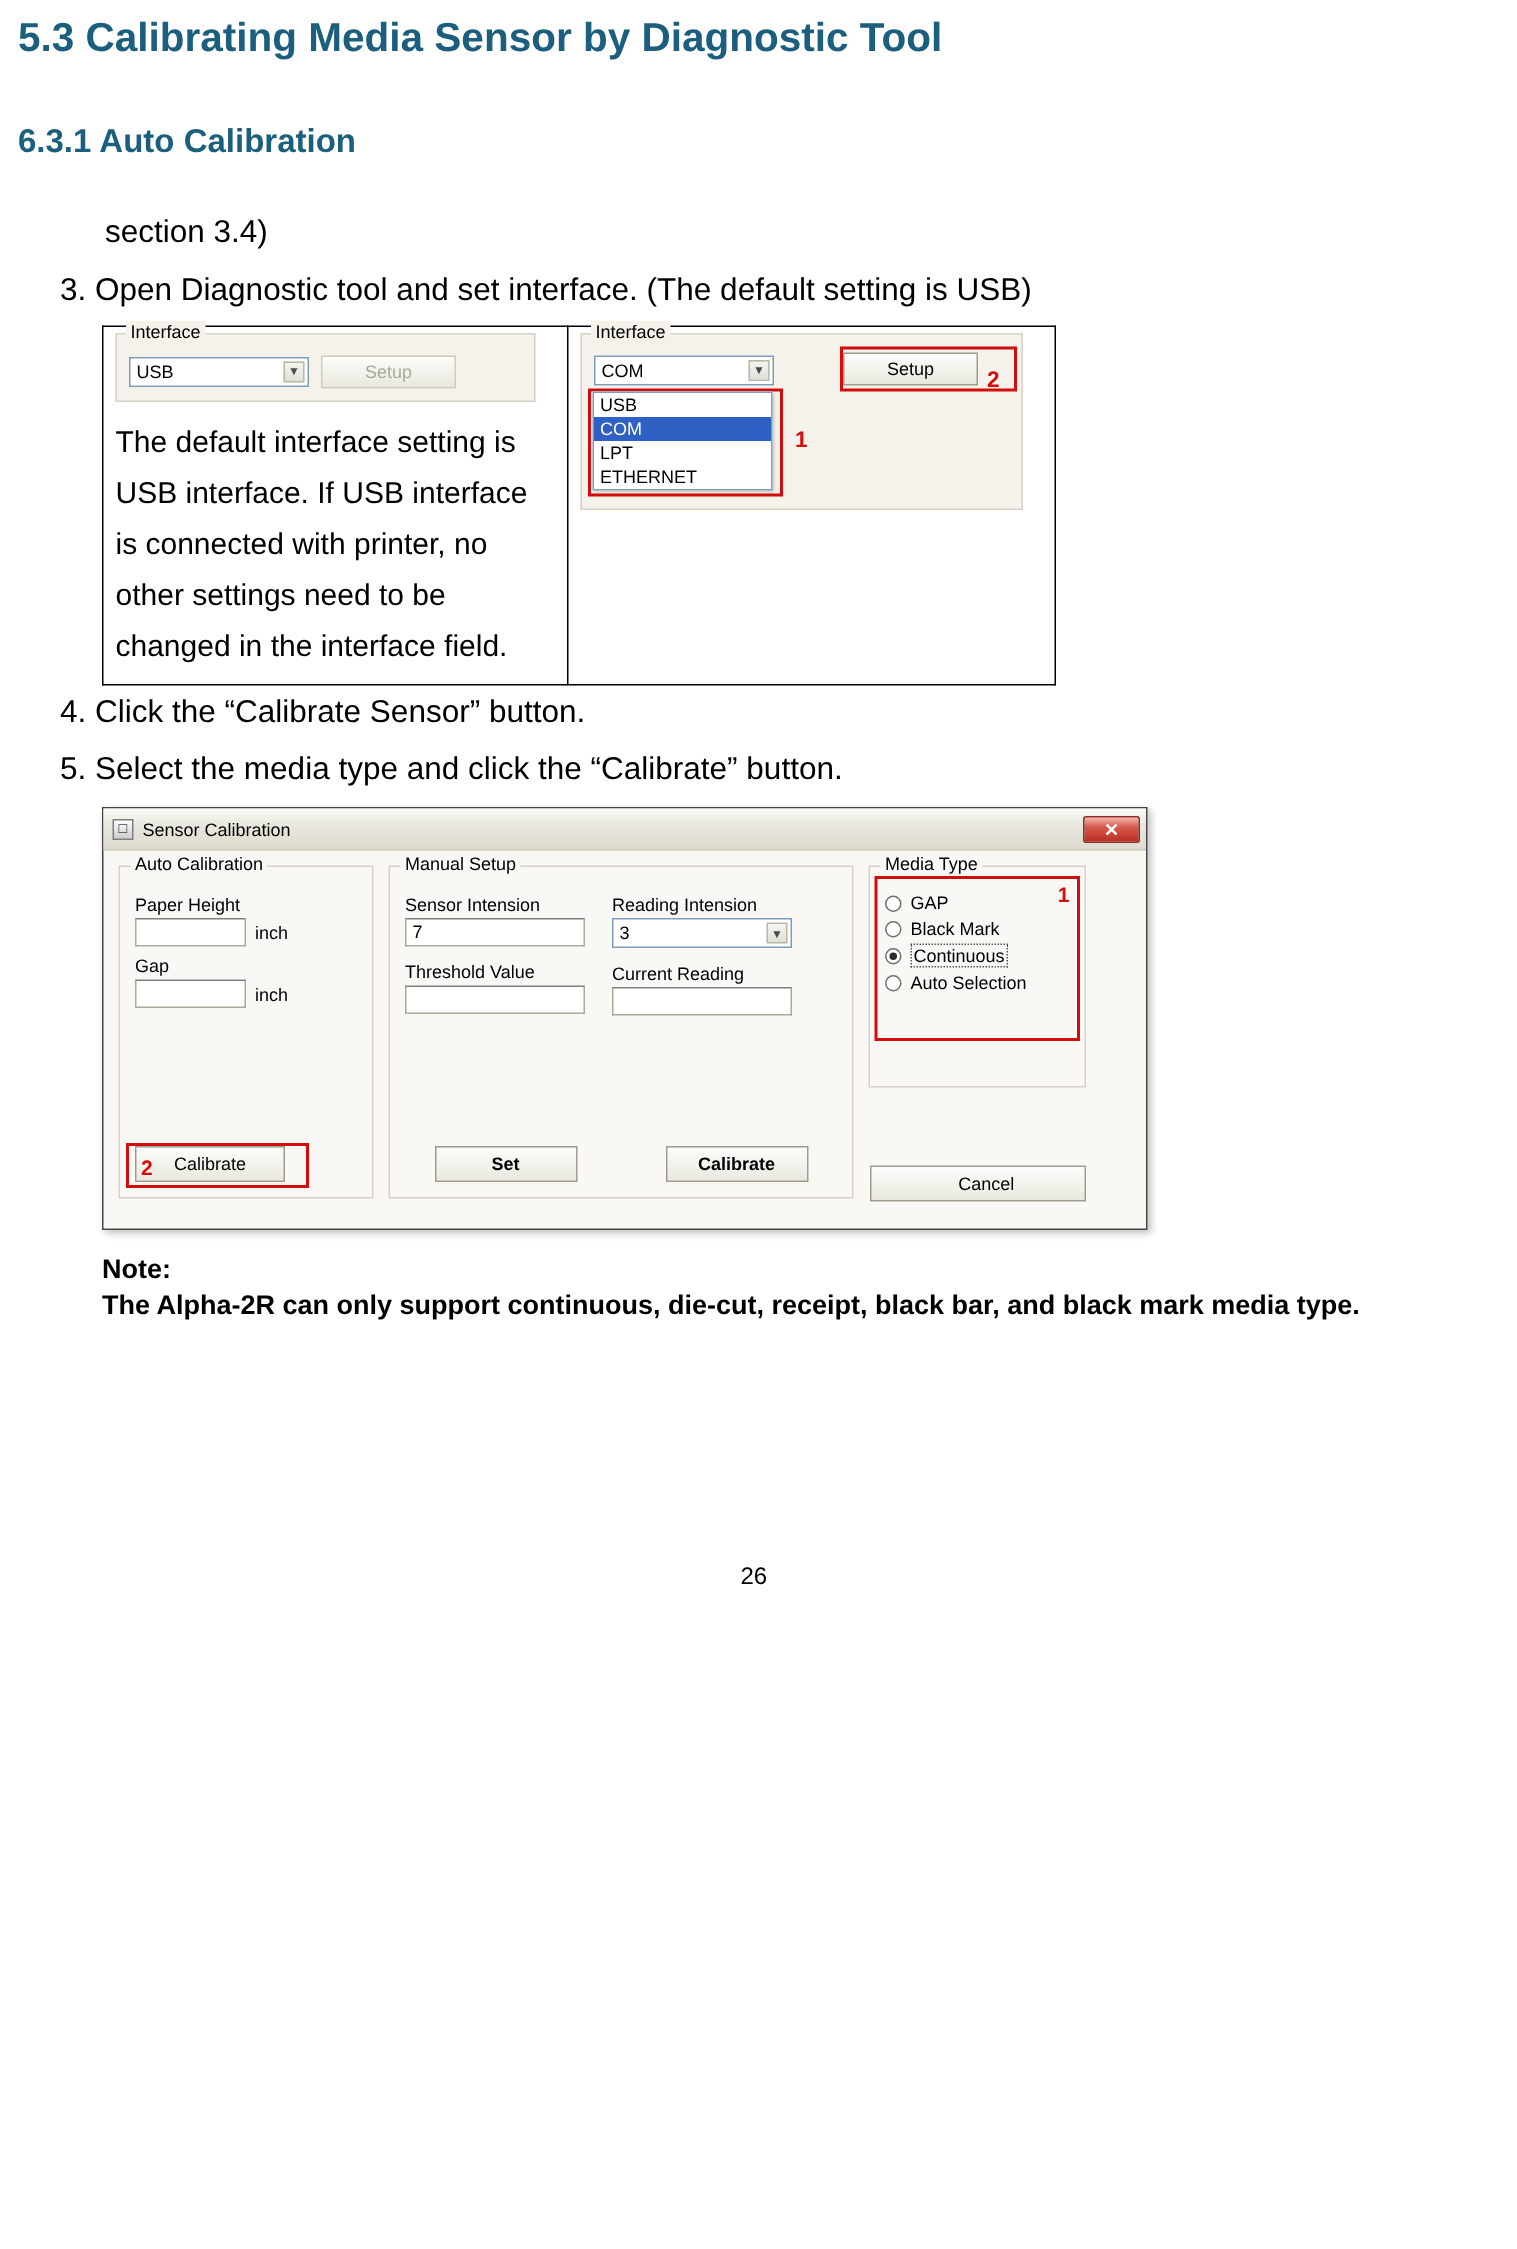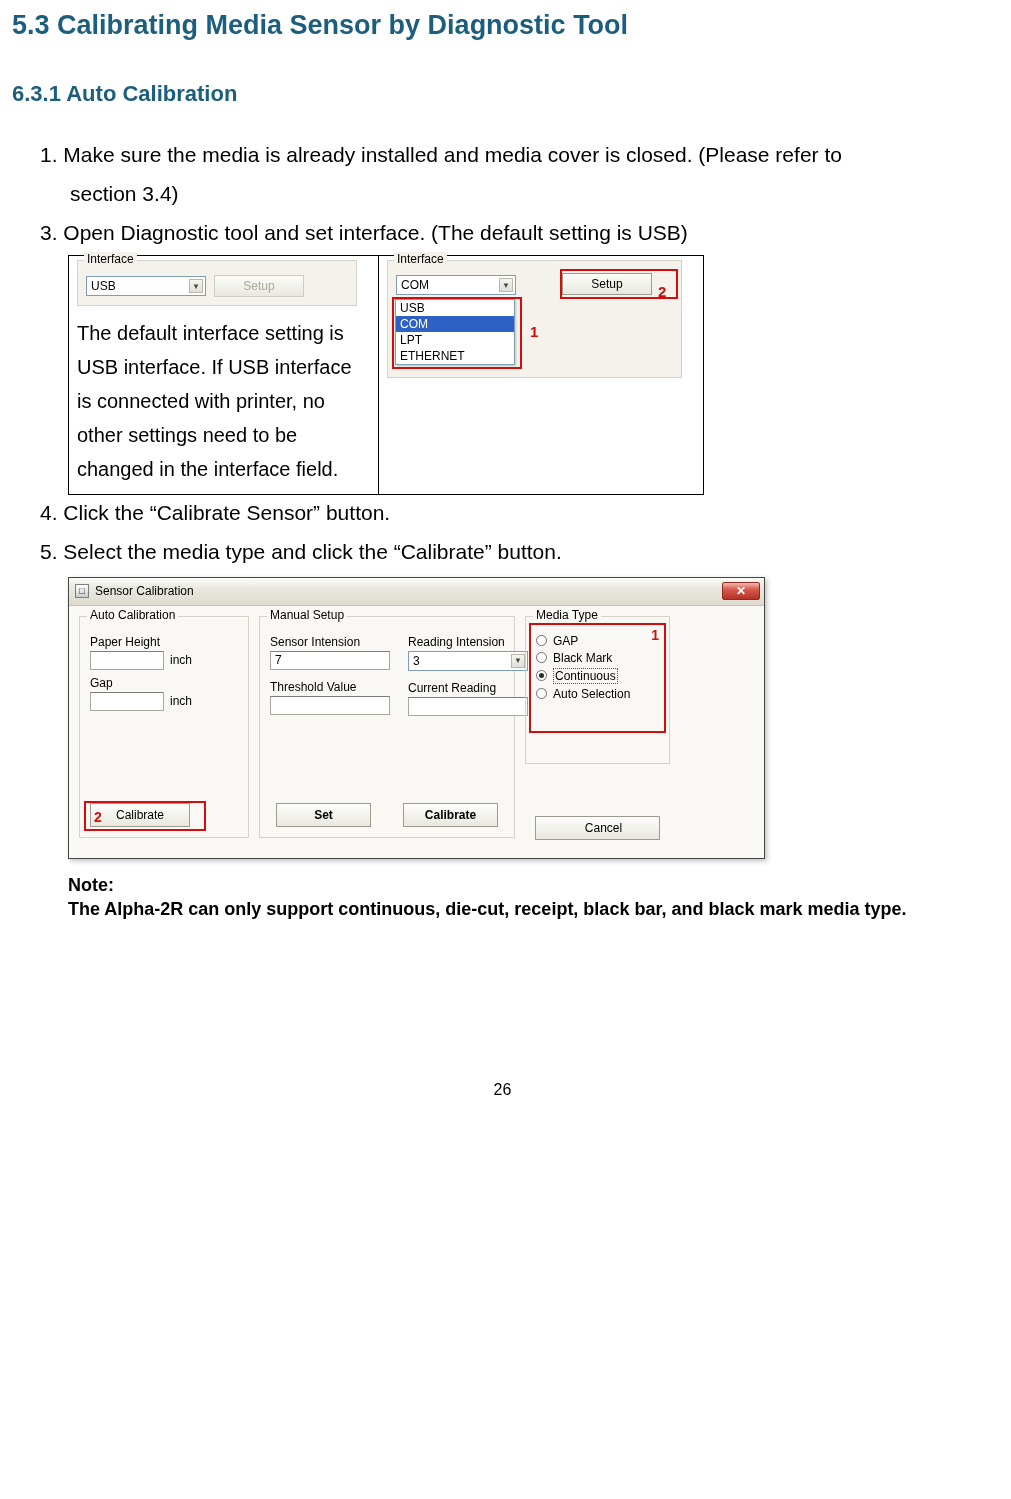--- a/index.html
+++ b/index.html
@@ -159,21 +159,21 @@
   .grp {
     border: 1px solid #d6d2c8;
     position: relative;
     padding: 14px 10px 10px 10px;
   }
   .grp .grplbl {
     position: absolute; top: -9px; left: 7px;
     padding: 0 3px; background: #f9f8f4;
   }
   .grp-auto { width: 170px; height: 222px; display:flex;flex-direction:column;justify-content:space-between;}
-  .grp-manual { width: 256px; height: 222px; position:relative;}
+  .grp-manual { width: 310px; height: 222px; position:relative;}
   .grp-media { width: 145px; height: 148px; }
   .grp-buttons-col { display:flex;flex-direction:column;gap:52px;justify-content:flex-end;}
   .field-lbl { font-size: 12px; margin-top:4px;}
   .wininput {
     border: 1px solid #a9a89a;
     border-top-color:#7e7e7e;
     background: #fff;
     width: 74px; height: 19px;
     display:inline-block;
   }
@@ -211,23 +211,20 @@
     margin-top: 160px;
   }
 </style>
 </head>
 <body>
 
 <div class="h1">5.3   Calibrating Media Sensor by Diagnostic Tool</div>
 <div class="h2">6.3.1 Auto Calibration</div>
 
 <div class="steps-block body-text">
-  <div class="step">
-    <span>1. Make sure the media is already installed and media cover is closed. (Please refer to</span>
-  </div>
   <div class="step step-indent">
     <span>section 3.4)</span>
   </div>
   <div class="step">
     <span>3. Open Diagnostic tool and set interface. (The default setting is USB)</span>
   </div>
 </div>
 
 <table class="tbl1">
   <tbody>
@@ -375,21 +372,21 @@
         </div>
         <div class="radio-row">
           <span class="radio-circ sel"></span>
           <span class="dotted">Continuous</span>
         </div>
         <div class="radio-row">
           <span class="radio-circ"></span>
           <span>Auto Selection</span>
         </div>
       </div>
-      <div class="dlg-button" style="width:125px;align-self:center;padding-left:12px;">
+      <div class="dlg-button" style="width:144px;align-self:center;padding-left:12px;">
         <span>Cancel</span>
       </div>
     </div>
   </div>
 </div>
 
 <div class="note-block">
   <div>Note:</div>
   <div>The Alpha-2R can only support continuous, die-cut, receipt, black bar, and black mark media type.</div>
 </div>

